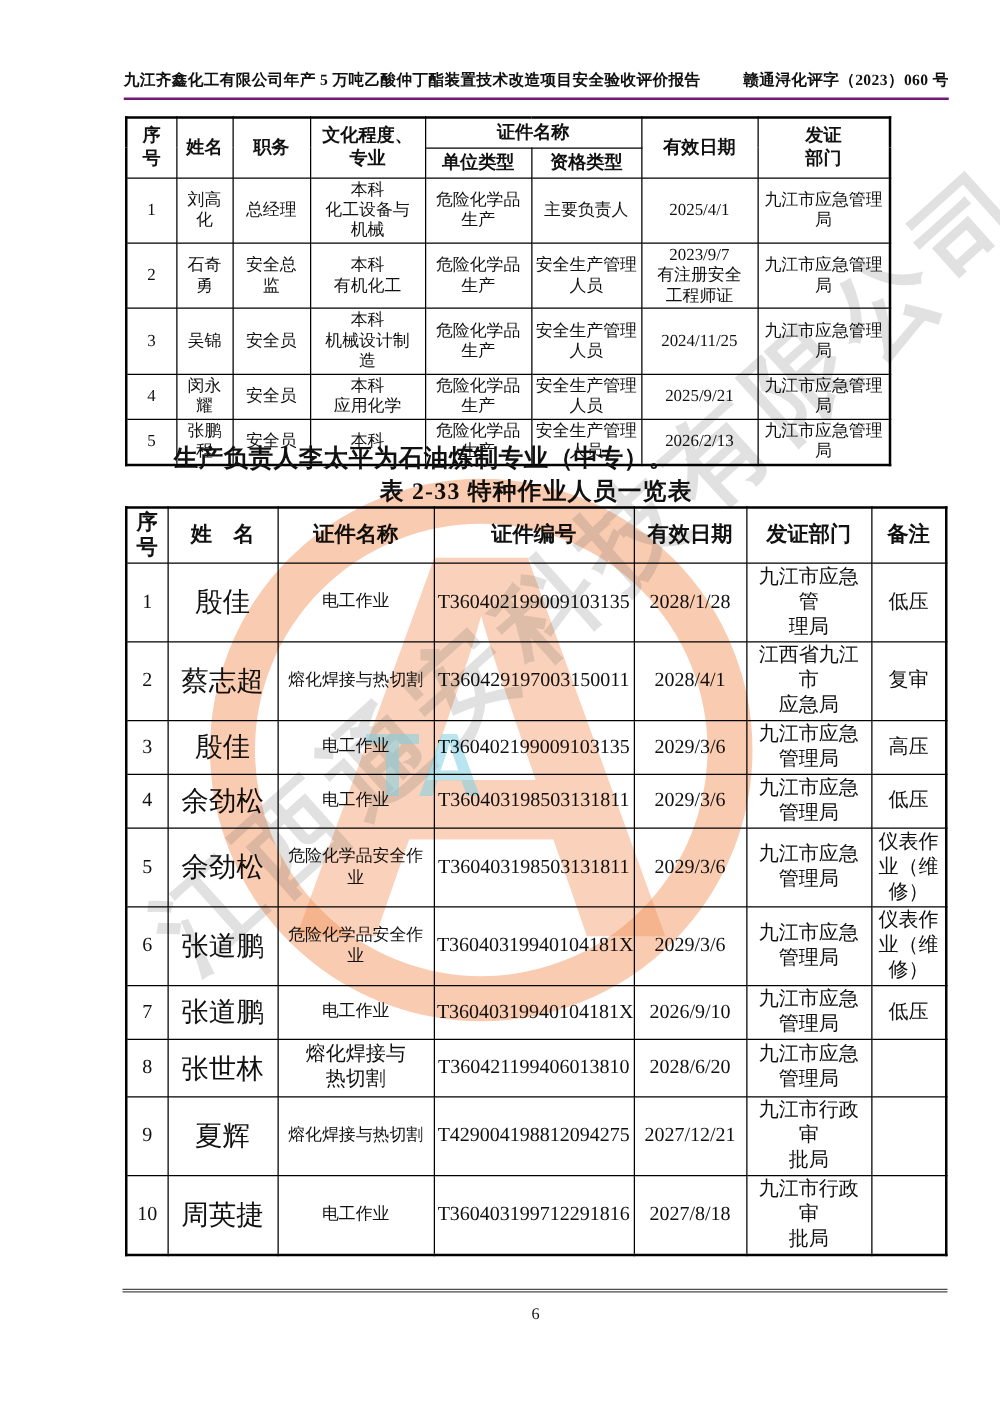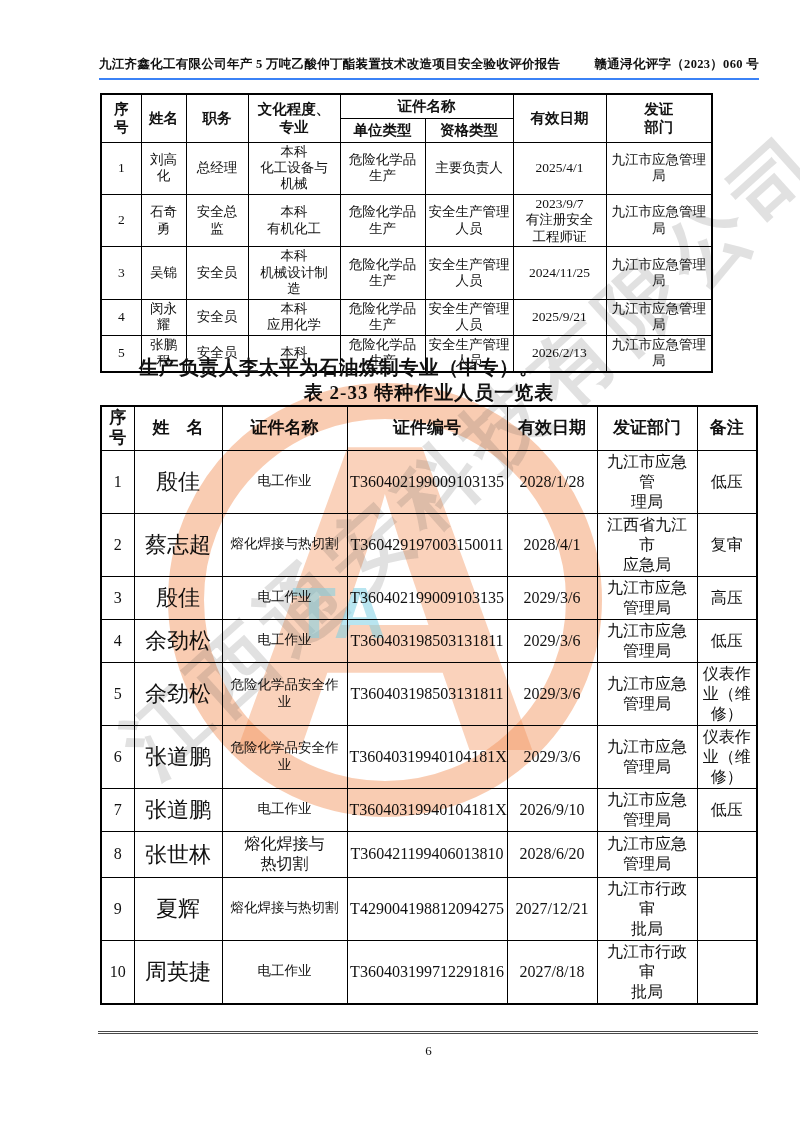--- a/index.html
+++ b/index.html
@@ -4,21 +4,21 @@
 <style>
   * { margin:0; padding:0; box-sizing:border-box; }
   html,body { background:#ffffff; }
   .page { position:relative; width:800px; height:1131px; background:#fff; overflow:hidden;
           font-family:"Liberation Serif","DejaVu Serif",serif; color:#111; }
 
   
   .doc-header { position:absolute; z-index:1; top:56px; left:99px; width:660px;
                 display:flex; justify-content:space-between; align-items:flex-end;
                 font-size:12.5px; font-weight:bold; letter-spacing:0.3px;
-                border-bottom:2px solid #3b82f6; padding-bottom:5px; }
+                border-bottom:2px solid #701a75; padding-bottom:5px; }
   .doc-header .hl { white-space:nowrap; }
   .doc-header .hr { white-space:nowrap; }
 
   table { border-collapse:collapse; table-layout:fixed; position:absolute; z-index:1; background:transparent; }
   td, th { border:1px solid #000; text-align:center; vertical-align:middle;
            white-space:pre-line; padding:1px 2px; overflow:hidden; }
   th { font-weight:bold; }
 
   .t1 { top:93px; left:100px; width:611px; border:2px solid #000; }
   .t1 th { font-size:14.5px; line-height:1.25; }

